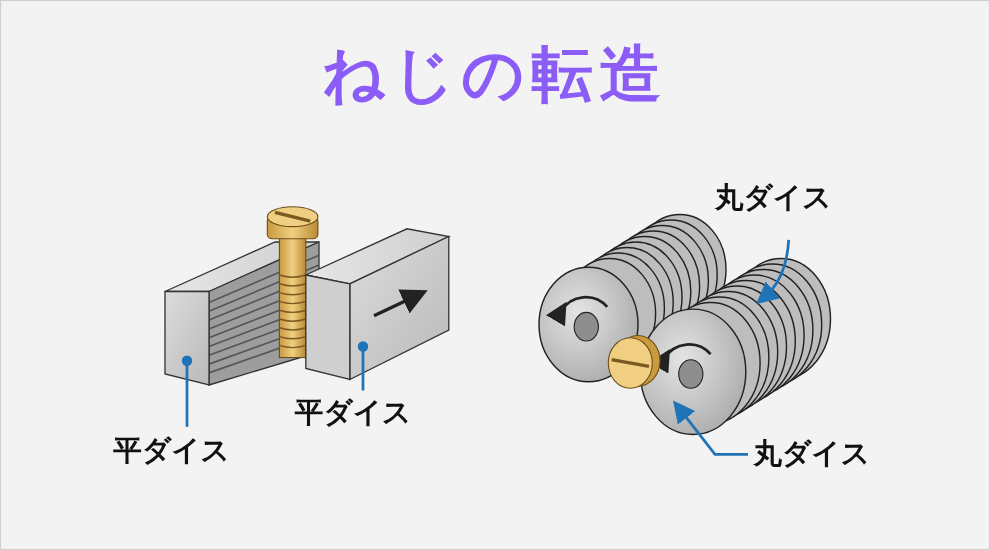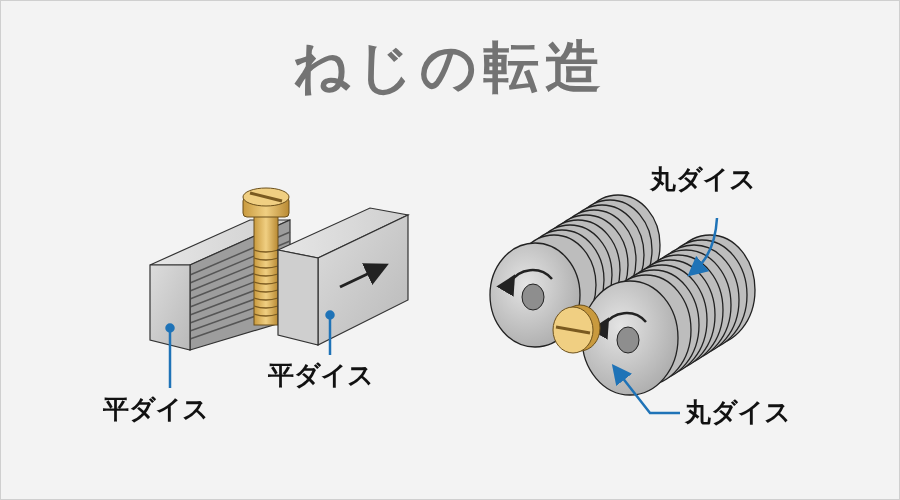--- a/index.html
+++ b/index.html
@@ -1,20 +1,20 @@
 <!DOCTYPE html>
 <html><head>
 <meta charset="utf-8">
 <style>
   html, body { margin: 0; padding: 0; }
   body { width: 900px; height: 500px; background: #f3f3f3; position: relative; overflow: hidden;
          font-family: "DejaVu Sans", sans-serif; }
   .frame { position: absolute; left: 0; top: 0; width: 898px; height: 498px; border: 1px solid #cfcfcf; }
   .title { position: absolute; left: 0; top: 30px; width: 900px; text-align: center;
-           font-size: 56px; font-weight: bold; color: #737373; letter-spacing: 6px; }
+           font-size: 56px; font-weight: bold; color: #8b5cf6; letter-spacing: 6px; }
   .label { position: absolute; font-size: 26px; font-weight: bold; color: #111; white-space: nowrap; }
   svg { position: absolute; left: 0; top: 0; }
 </style>
 </head>
 <body>
 
 <div class="frame"></div>
 
 <div class="title">ねじの転造</div>
 

